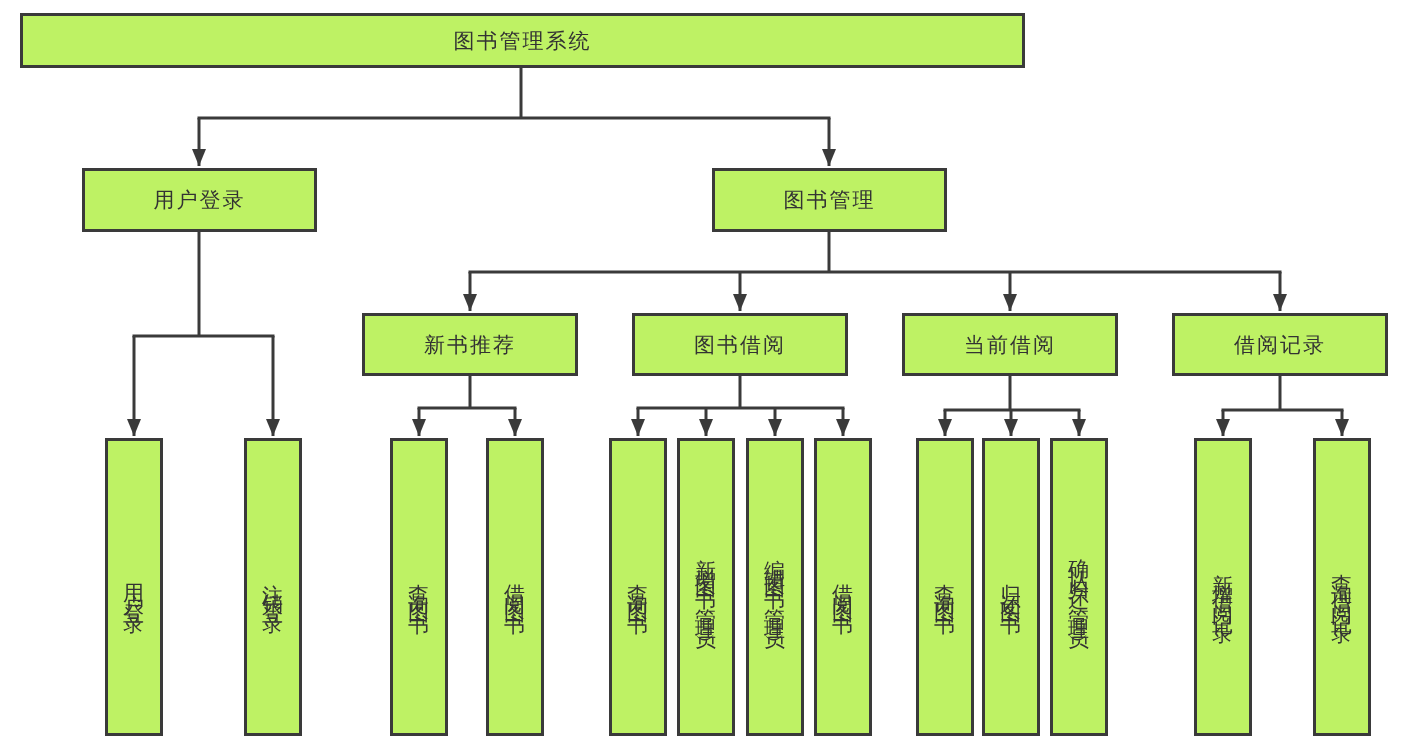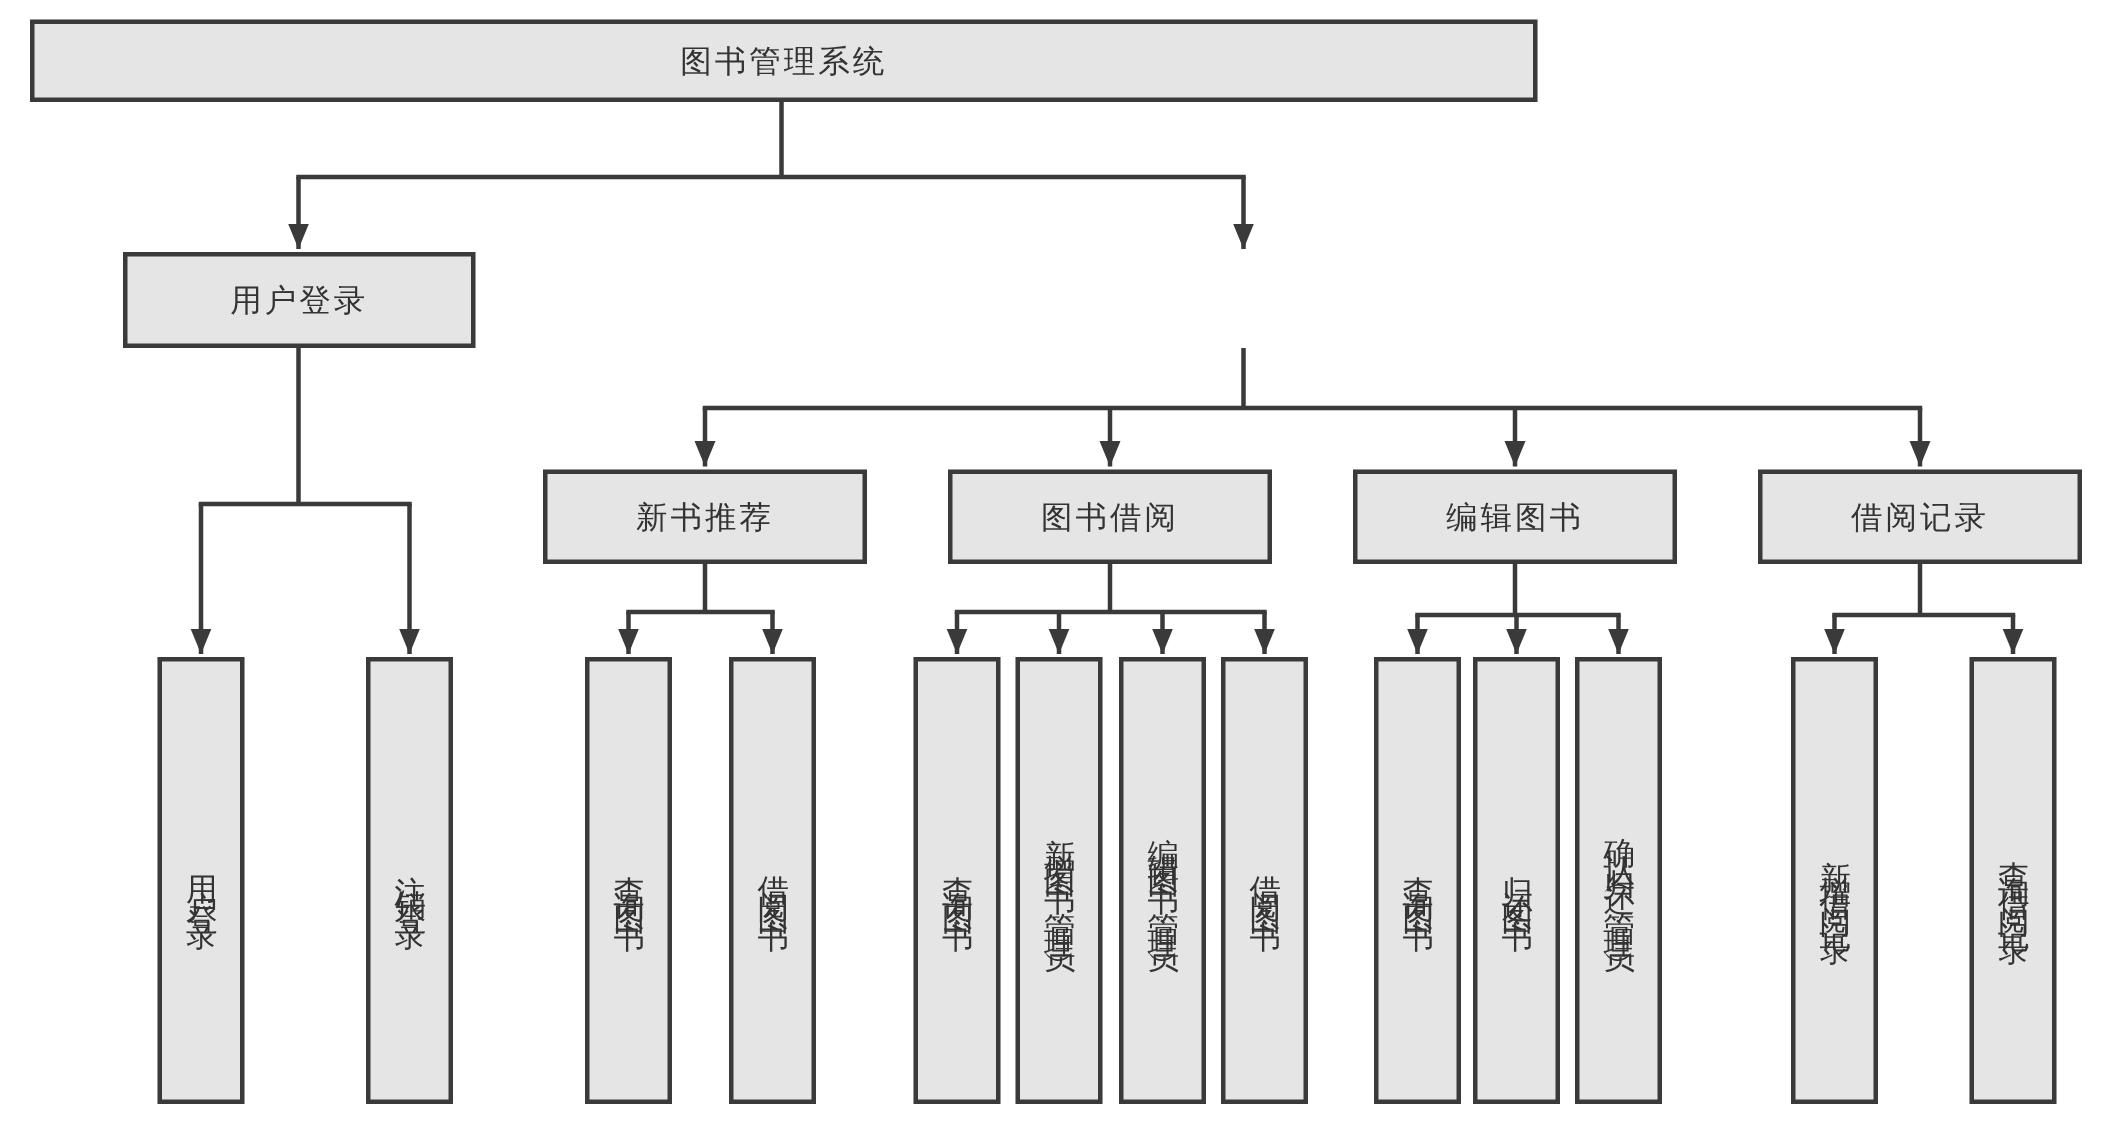--- a/index.html
+++ b/index.html
@@ -18,21 +18,21 @@
     background: #ffffff;
   }
   #connectors {
     position: absolute;
     left: 0; top: 0;
     width: 1405px; height: 747px;
     z-index: 1;
   }
   .node {
     position: absolute;
-    background: #e5e5e5;
+    background: #bef264;
     border: 3px solid #3a3a3a;
     box-sizing: border-box;
     display: flex;
     align-items: center;
     justify-content: center;
     color: #333333;
     z-index: 2;
   }
   .h-node {
     font-size: 21px;
@@ -154,29 +154,32 @@
     </g>
   </svg>
 
   <div class="node h-node root-node">
     <span>图书管理系统</span>
   </div>
 
   <div class="node h-node l2-node l2-a">
     <span>用户登录</span>
   </div>
+  <div class="node h-node l2-node l2-b">
+    <span>图书管理</span>
+  </div>
 
   <div class="node h-node l3-node l3-a">
     <span>新书推荐</span>
   </div>
   <div class="node h-node l3-node l3-b">
     <span>图书借阅</span>
   </div>
   <div class="node h-node l3-node l3-c">
-    <span>编辑图书</span>
+    <span>当前借阅</span>
   </div>
   <div class="node h-node l3-node l3-d">
     <span>借阅记录</span>
   </div>
 
   <div class="node leaf lf-1">
     <span>用户登录</span>
   </div>
   <div class="node leaf lf-2">
     <span>注销登录</span>

